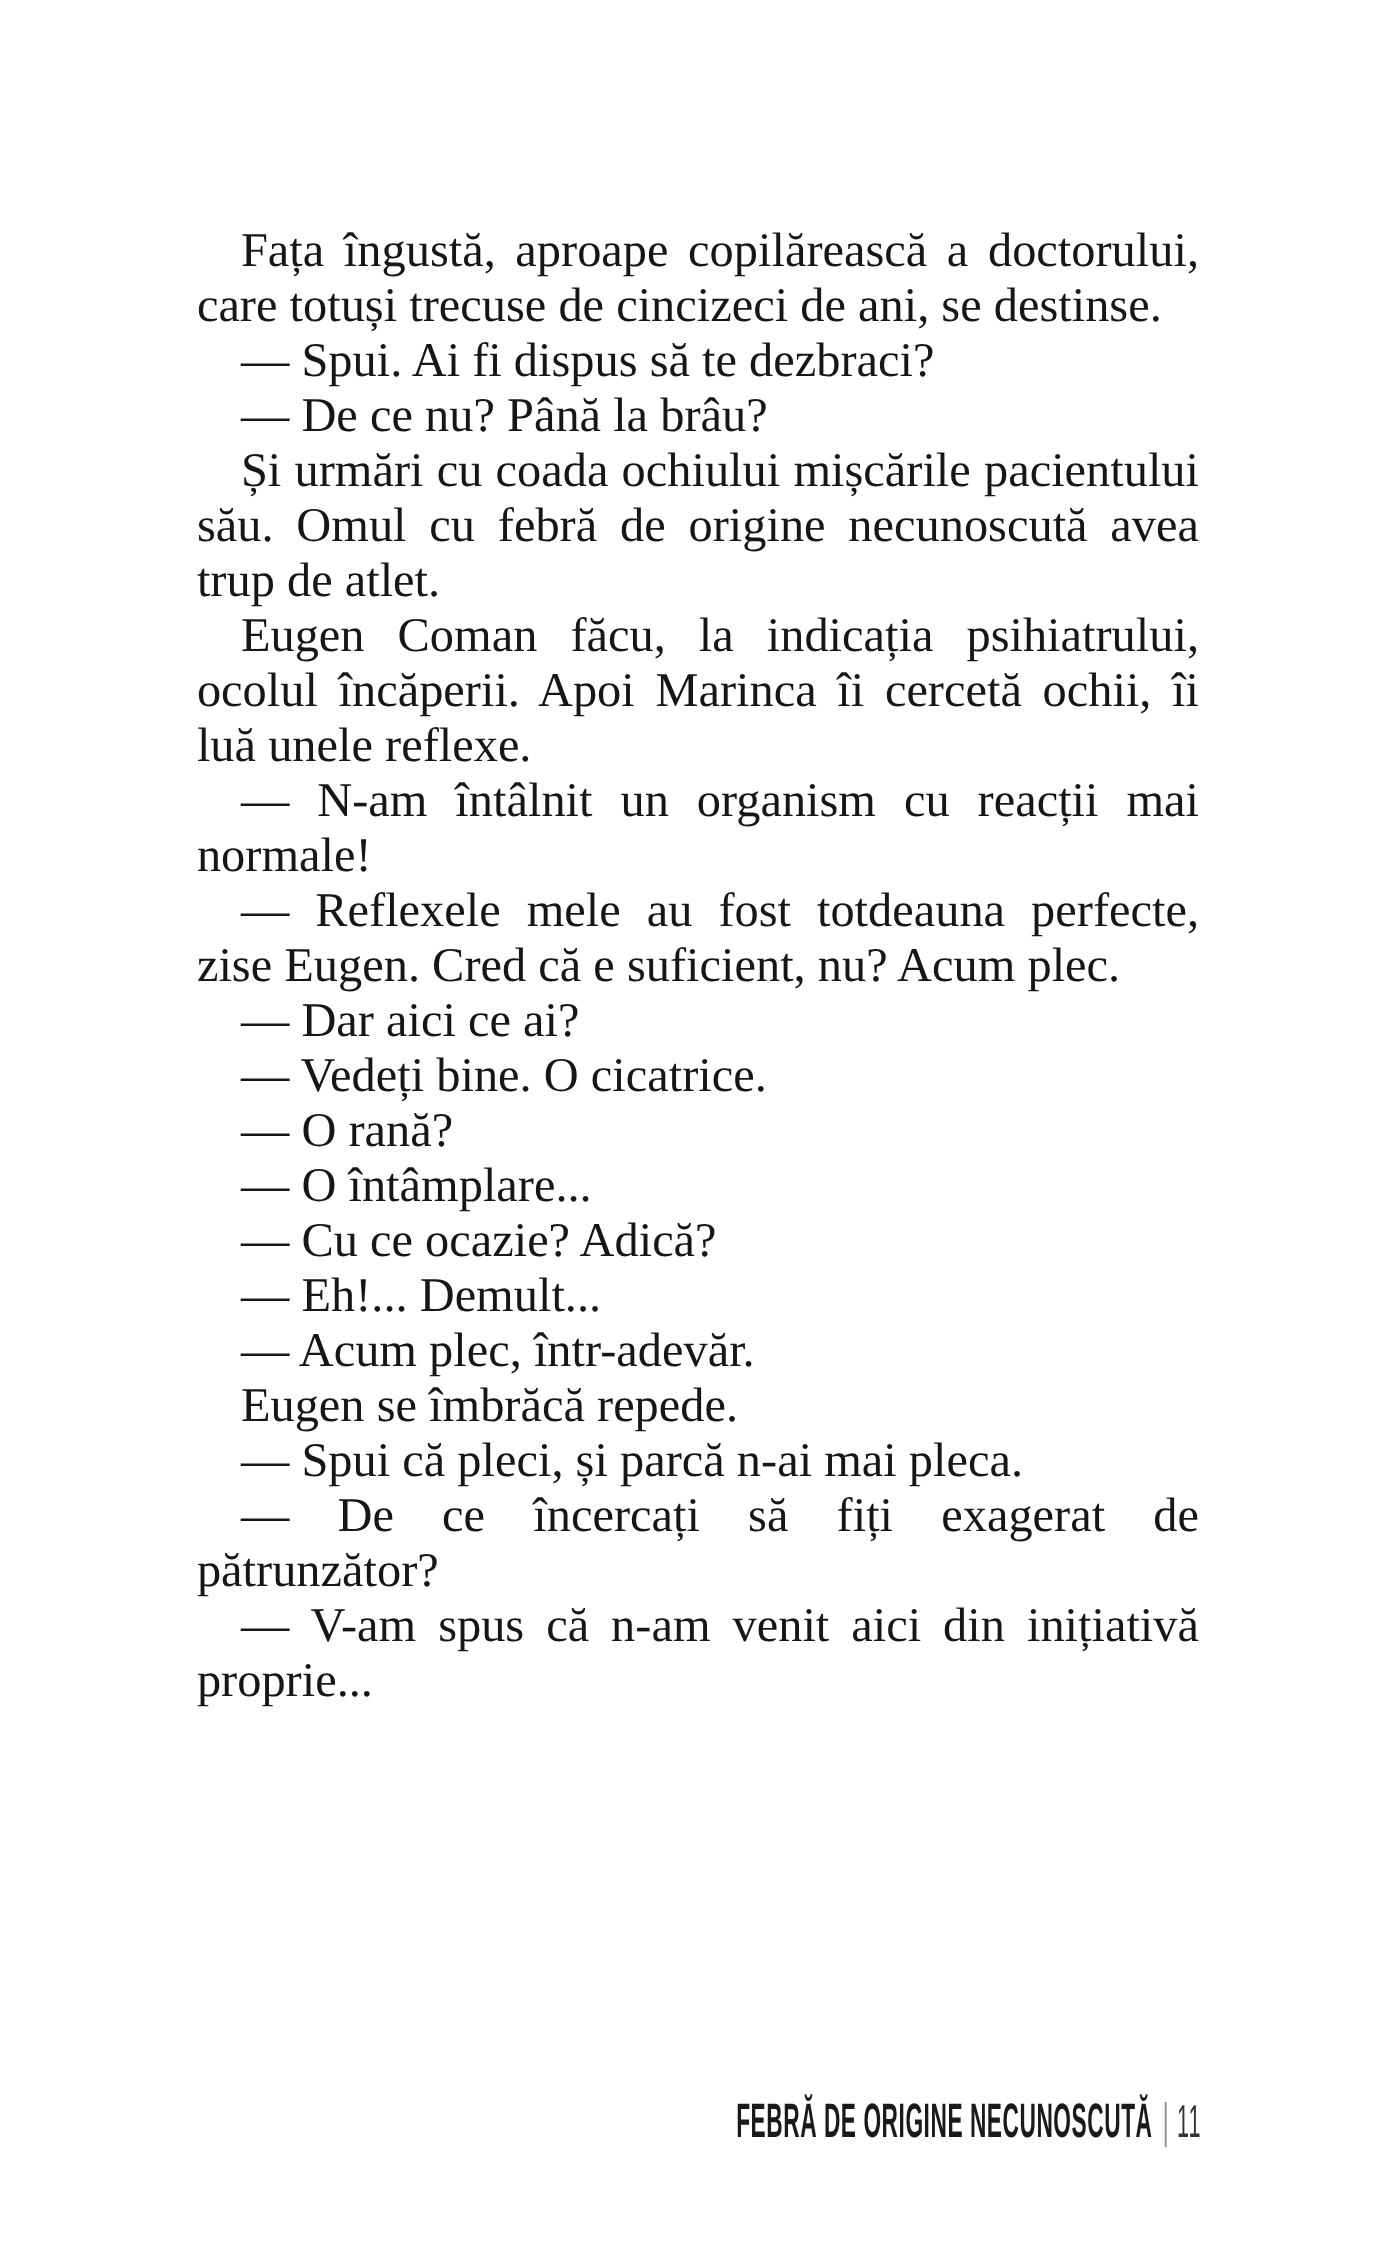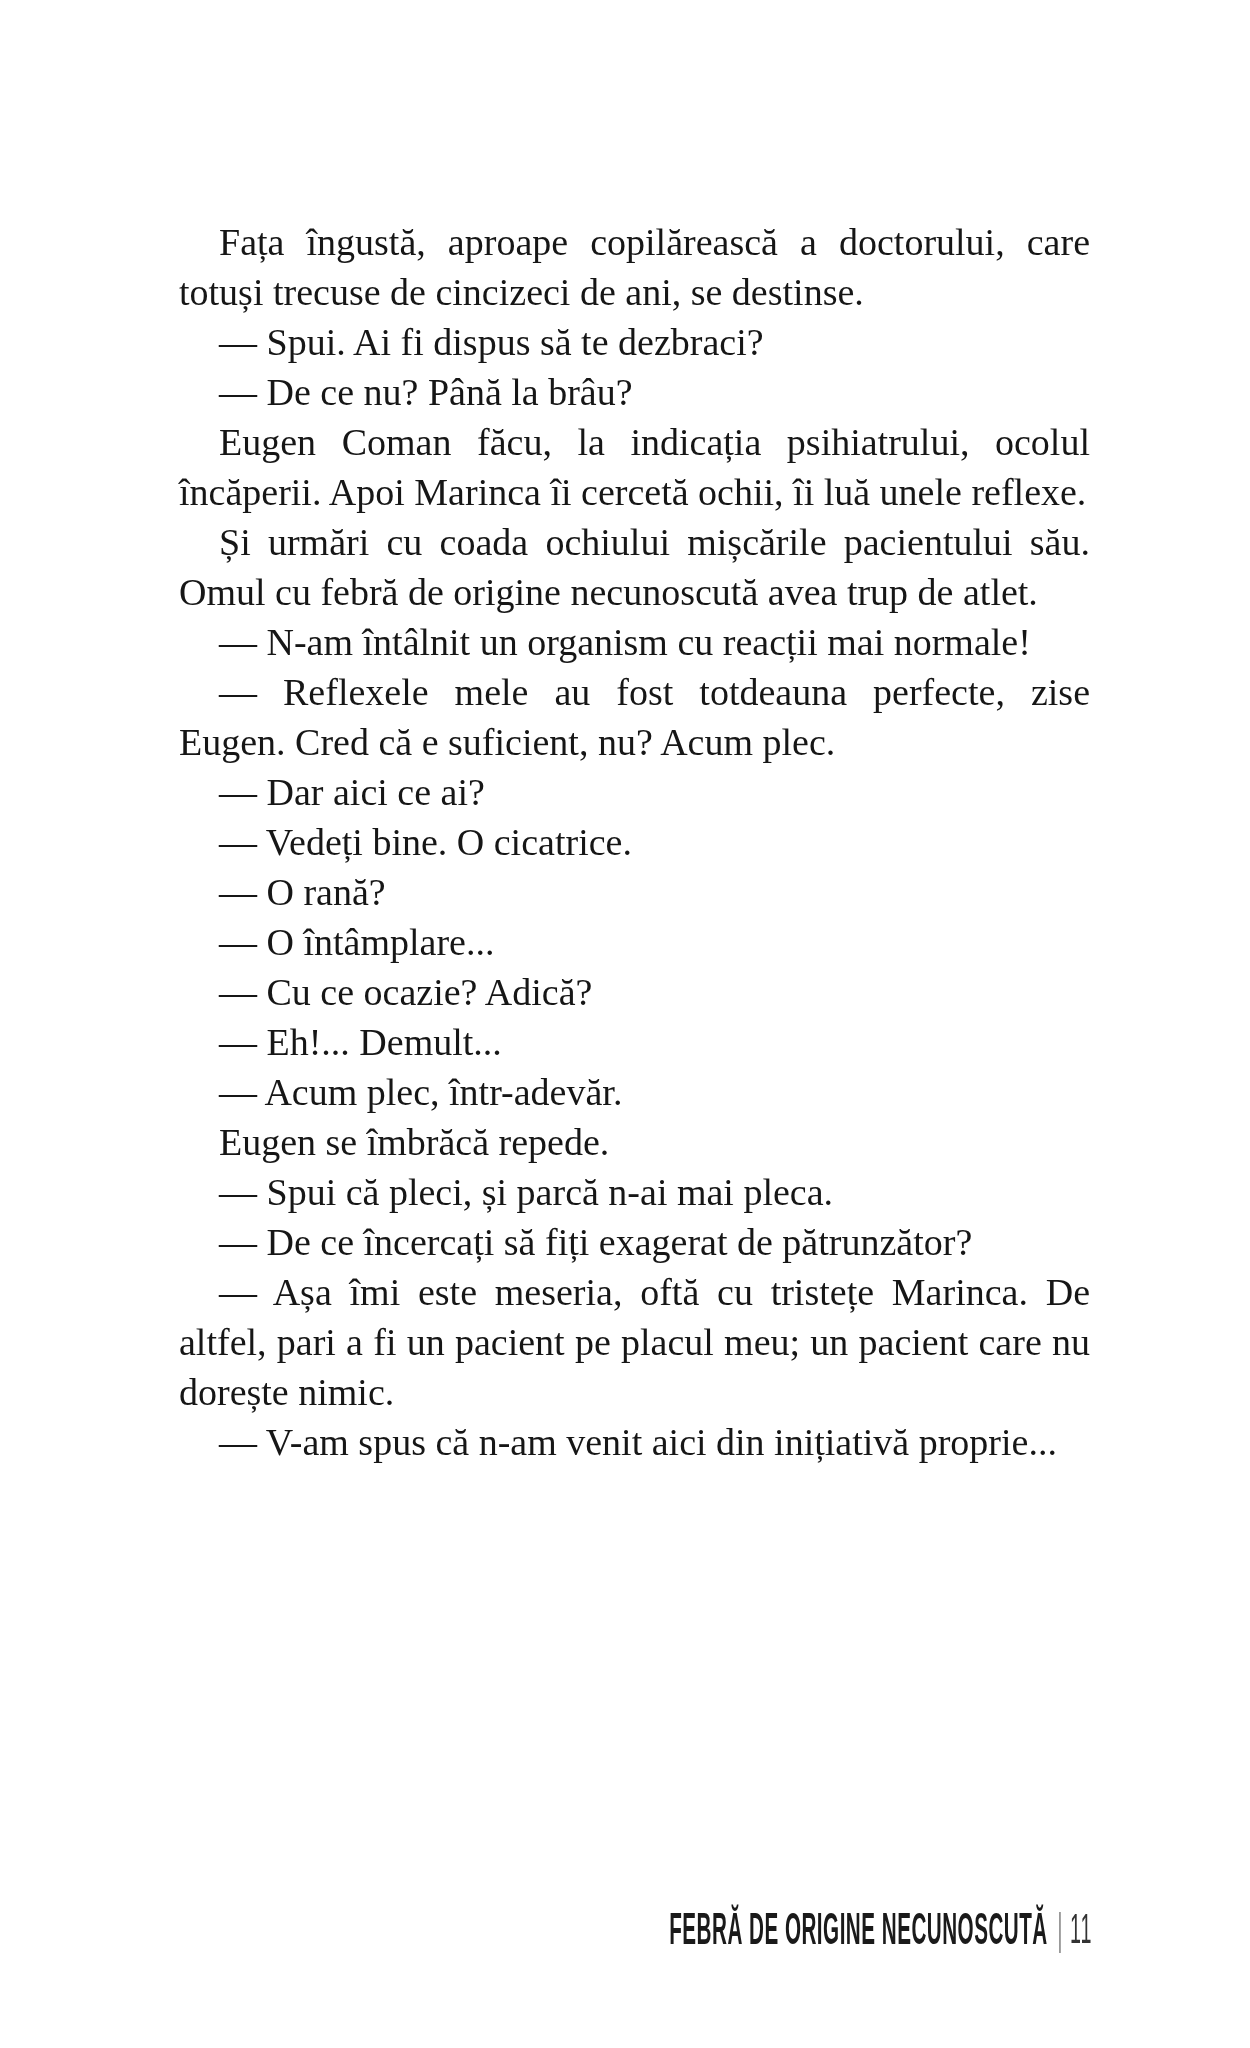--- a/index.html
+++ b/index.html
@@ -15,23 +15,23 @@
   .page {
     position: relative;
     width: 1250px;
     height: 2048px;
     background: #ffffff;
     overflow: hidden;
   }
   .text-block {
     position: absolute;
     left: 179px;
-    top: 217px;
+    top: 203px;
     width: 911px;
-    font-size: 38px;
+    font-size: 44px;
     line-height: 50px;
     color: #161616;
     text-align: justify;
     text-justify: inter-word;
   }
   .text-block p {
     margin: 0;
     padding: 0;
     text-indent: 40px;
   }
@@ -70,35 +70,34 @@
 </style>
 </head>
 <body>
 
 <div class="page">
 
   <main class="text-block" id="text-block">
       <p>Fața îngustă, aproape copilărească a doctorului, care totuși trecuse de cincizeci de ani, se destinse.</p>
       <p>— Spui. Ai fi dispus să te dezbraci?</p>
       <p>— De ce nu? Până la brâu?</p>
+      <p>Și urmări cu coada ochiului mișcările pacientului său. Omul cu febră de origine necunoscută avea trup de atlet.</p>
       <p>Eugen Coman făcu, la indicația psihiatrului, ocolul încăperii. Apoi Marinca îi cercetă ochii, îi luă unele reflexe.</p>
-      <p>Și urmări cu coada ochiului mișcările pacientului său. Omul cu febră de origine necunoscută avea trup de atlet.</p>
       <p>— N-am întâlnit un organism cu reacții mai normale!</p>
       <p>— Reflexele mele au fost totdeauna perfecte, zise Eugen. Cred că e suficient, nu? Acum plec.</p>
       <p>— Dar aici ce ai?</p>
       <p class="italic">— Vedeți bine. O cicatrice.</p>
       <p>— O rană?</p>
       <p>— O întâmplare...</p>
       <p>— Cu ce ocazie? Adică?</p>
       <p>— Eh!... Demult...</p>
       <p>— Acum plec, într-adevăr.</p>
       <p>Eugen se îmbrăcă repede.</p>
       <p>— Spui că pleci, și parcă n-ai mai pleca.</p>
       <p>— De ce încercați să fiți exagerat de pătrunzător?</p>
-      <p>— Așa îmi este meseria, oftă cu tristețe Marinca. De altfel, pari a fi un pacient pe placul meu; un pacient care nu dorește nimic.</p>
       <p>— V-am spus că n-am venit aici din inițiativă proprie...</p>
     </main>
 
   <footer class="running-footer">
     <span class="book-title">FEBRĂ DE ORIGINE NECUNOSCUTĂ</span>
     <span class="sep">|</span>
     <span class="page-num">11</span>
   </footer>
 
 </div>

